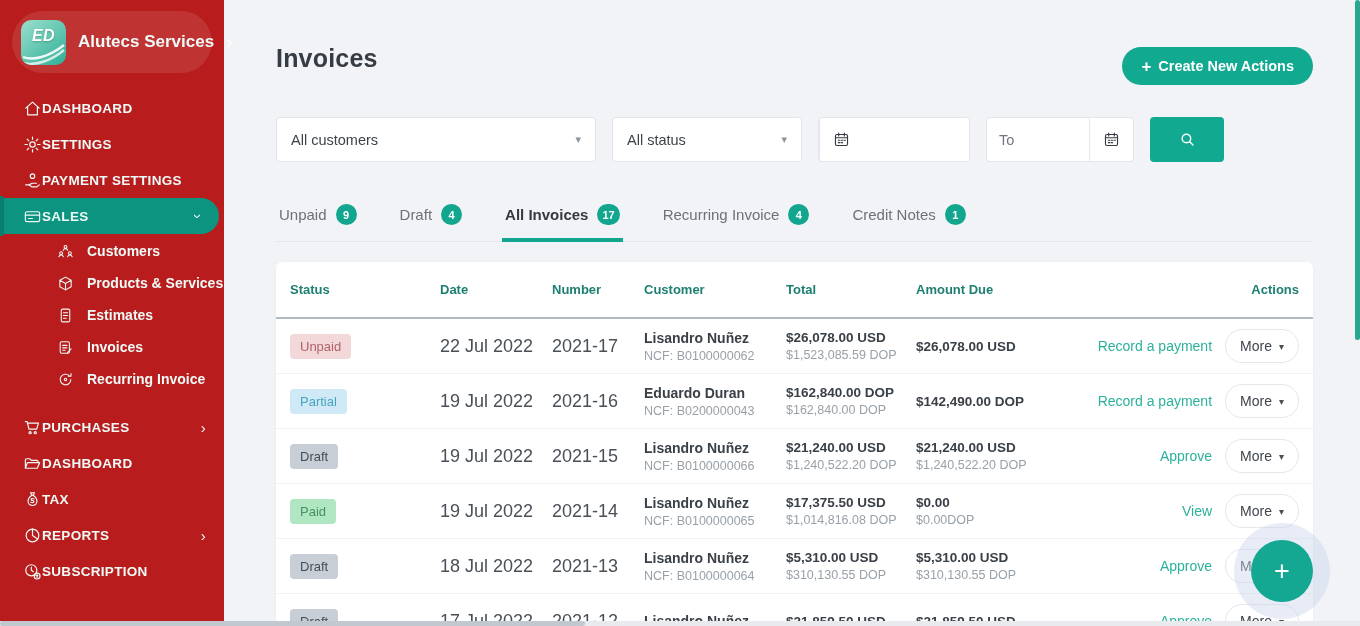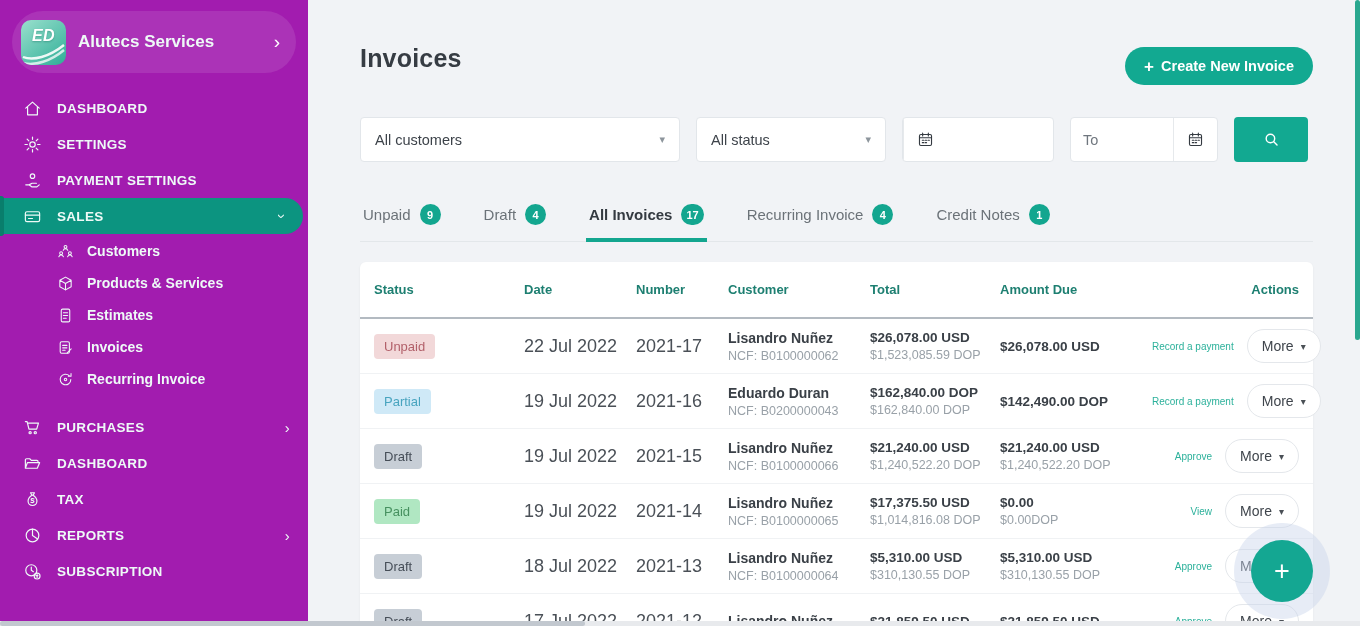--- a/index.html
+++ b/index.html
@@ -1,32 +1,32 @@
 <!DOCTYPE html>
 <html><head>
 <meta charset="utf-8">
 <style>
   *{box-sizing:border-box;margin:0;padding:0}
   html,body{width:1360px;height:626px;overflow:hidden}
   body{font-family:"Liberation Sans",sans-serif;background:#f1f3f6;color:#3a4047}
   .app{display:flex;height:100%}
 
   
-  .sidebar{width:308px;flex:none;background:#a21caf;color:#eefaf7;position:relative;z-index:2}
+  .sidebar{width:224px;flex:none;background:#b91c1c;color:#eefaf7;position:relative;z-index:2}
   .brand{margin:11px 12px 0;height:62px;border-radius:32px;background:rgba(255,255,255,.1);
          display:flex;align-items:center;gap:12px;padding:0 16px 0 9px;cursor:pointer}
   .brand-badge{width:45px;height:45px;border-radius:10px;flex:none;position:relative;overflow:hidden;
                background:linear-gradient(140deg,#9ae0cd,#2fae97);display:flex;align-items:flex-start;justify-content:center}
   .brand-badge .ed{font-style:italic;font-weight:bold;font-size:16px;color:#fff;margin-top:7px;letter-spacing:.5px;
                    text-shadow:0 1px 2px rgba(0,90,75,.35)}
   .brand-badge svg{position:absolute;left:0;bottom:-2px;width:100%;height:24px}
   .brand-name{font-size:17px;font-weight:700;flex:1;white-space:nowrap}
   .brand-chev{font-size:19px;font-weight:400;color:#fff}
   nav{display:block;margin-top:17px}
-  .nav-item{height:36px;display:flex;align-items:center;gap:15px;padding:0 18px 0 23px;
+  .nav-item{height:36px;display:flex;align-items:center;padding:0 18px 0 23px;
             font-size:13.5px;font-weight:700;letter-spacing:.3px;cursor:pointer;position:relative}
   .nav-item .icon{width:19px;height:19px;flex:none}
   .icon svg{width:100%;height:100%;stroke:currentColor;fill:none;stroke-width:1.5;stroke-linecap:round;stroke-linejoin:round}
   .nav-item .lbl{flex:1}
   .chev{font-size:15px;font-weight:400;display:inline-block}
   .chev.down{transform:rotate(90deg)}
   .nav-item.active{background:#0c9480;border-radius:0 20px 20px 0;margin-right:5px}
   .nav-item.active::before{content:"";position:absolute;left:0;top:-2px;bottom:-2px;width:4px;
                            background:#097e6c;border-radius:0 3px 3px 0}
   .submenu{padding:9px 0 6px}
@@ -74,21 +74,21 @@
   .badge{display:inline-block;padding:5px 10px;border-radius:4px;font-size:13px}
   .badge.unpaid{background:#f2d8d9;color:#b2606a}
   .badge.partial{background:#cfe9f7;color:#48a4bf}
   .badge.draft{background:#c7ced6;color:#454d57}
   .badge.paid{background:#b0e7c2;color:#479160}
   .c-date,.c-num{font-size:18px;color:#4a5057}
   .primary{font-size:13.5px;font-weight:700;color:#3a4047}
   .c-cust .primary{font-size:14px}
   .secondary{font-size:12.5px;color:#99a1a8;margin-top:3px}
   .c-actions{display:flex;align-items:center;justify-content:flex-end;gap:13px}
-  .row-link{color:#2cb19b;font-size:10px;cursor:pointer;text-decoration:none;white-space:nowrap}
+  .row-link{color:#2cb19b;font-size:14px;cursor:pointer;text-decoration:none;white-space:nowrap}
   .btn-more{height:34px;border:1px solid #e4e7eb;background:#fff;border-radius:17px;padding:0 14px;display:flex;
             align-items:center;gap:7px;font-size:14px;color:#3f454c;cursor:pointer;font-family:inherit}
   .mcaret{font-size:10px;color:#4a5056}
 
   .fab{position:fixed;left:1251px;top:540px;width:62px;height:62px;border-radius:50%;background:#14a792;border:none;
        color:#fff;font-size:27px;font-weight:400;cursor:pointer;display:flex;align-items:center;justify-content:center;
        box-shadow:0 0 0 17px rgba(201,213,235,.45);z-index:5;font-family:inherit}
   .vscroll{position:fixed;right:0;top:0;width:5px;height:340px;background:#2aa78f;border-radius:3px;z-index:9;cursor:pointer}
   .hscroll{position:fixed;left:0;bottom:0;height:5px;width:1360px;background:#e8eaed;z-index:9;cursor:pointer}
   .hthumb{width:585px;height:100%;background:#c2c8cf;border-radius:3px}
@@ -229,21 +229,21 @@
   </div>
         </div>
     </nav>
   </aside>
 
   <main class="main">
     <div class="page-header">
       <h1>Invoices</h1>
       <button class="btn-create">
         <span class="plus">+</span>
-        <span>Create New Invoice</span>
+        <span>Create New Actions</span>
       </button>
     </div>
 
     <div class="filters">
       <div class="select customers">
         <span class="val">All customers</span>
         <span class="caret">▾</span>
       </div>
       <div class="select status">
         <span class="val">All status</span>

